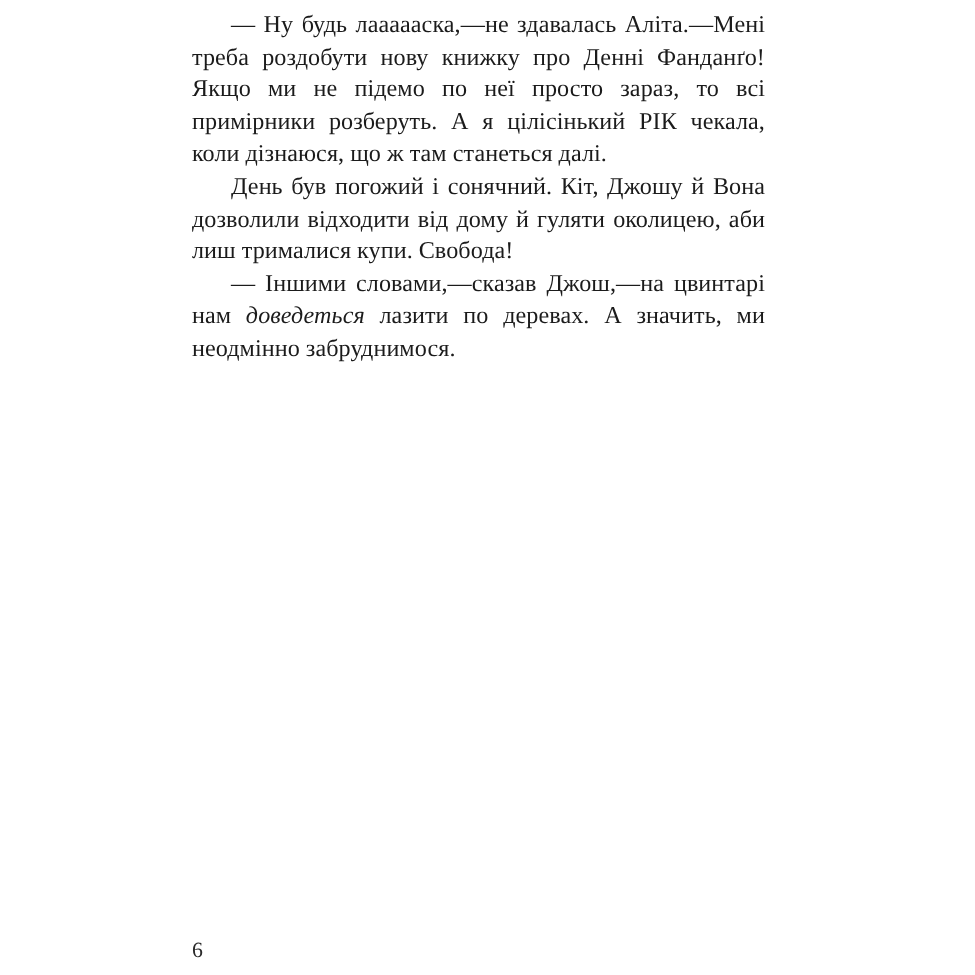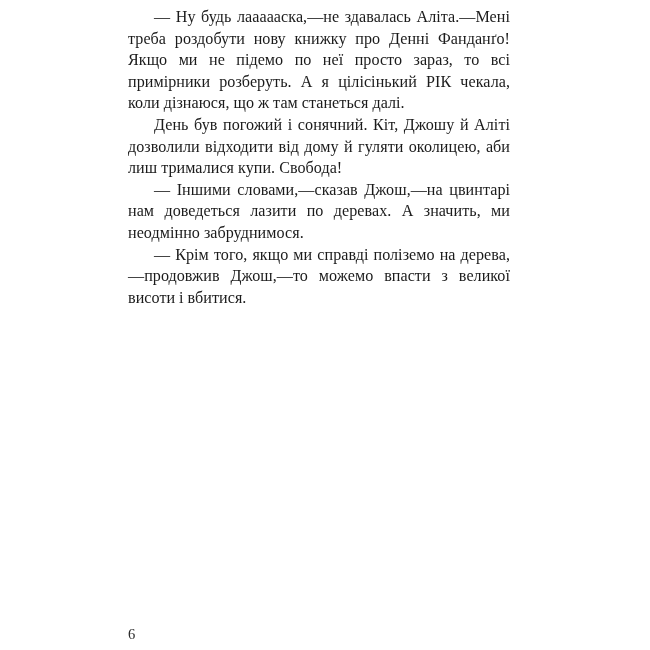--- a/index.html
+++ b/index.html
@@ -37,20 +37,21 @@
     word-spacing: -0.1px;
     letter-spacing: 0.05px;
     color: #1b1b1b;
   }
 
   .para.dialogue {
     text-indent: 26px;
   }
 
   .italic {
+    font-style: italic;
   }
 
   .page-number {
     position: absolute;
     left: 128px;
     top: 625px;
     font-family: "Liberation Serif", "DejaVu Serif", serif;
     font-size: 14.5px;
     line-height: 18px;
     color: #2a2a2a;
@@ -58,26 +59,25 @@
 </style>
 </head>
 <body>
 
 <div class="page">
 
   <div class="text-column">
 
     <p class="para dialogue">— Ну будь лаааааска,—не здавалась Аліта.—Мені треба роздобути нову книжку про Денні Фанданґо! Якщо ми не підемо по неї просто зараз, то всі примірники розберуть. А я цілісінький РІК чекала, коли дізнаюся, що ж там станеться далі.</p>
 
-    <p class="para">День був погожий і сонячний. Кіт, Джошу й Аліті дозволили відходити від дому й гуляти околицею, аби лиш трималися купи. Свобода!</p>
+    <p class="para">День був погожий і сонячний. Кіт, Джошу й Вона дозволили відходити від дому й гуляти околицею, аби лиш трималися купи. Свобода!</p>
 
 
 
     <p class="para dialogue"><span>— Іншими словами,—сказав Джош,—на цвинтарі нам </span><span class="italic">доведеться</span><span> лазити по деревах. А значить, ми неодмінно забруднимося.</span></p>
 
 
-    <p class="para dialogue">— Крім того, якщо ми справді поліземо на дерева,—продовжив Джош,—то можемо впасти з великої висоти і вбитися.</p>
 
   </div>
 
   <div class="page-number">6</div>
 
 </div>
 
 </body></html>

